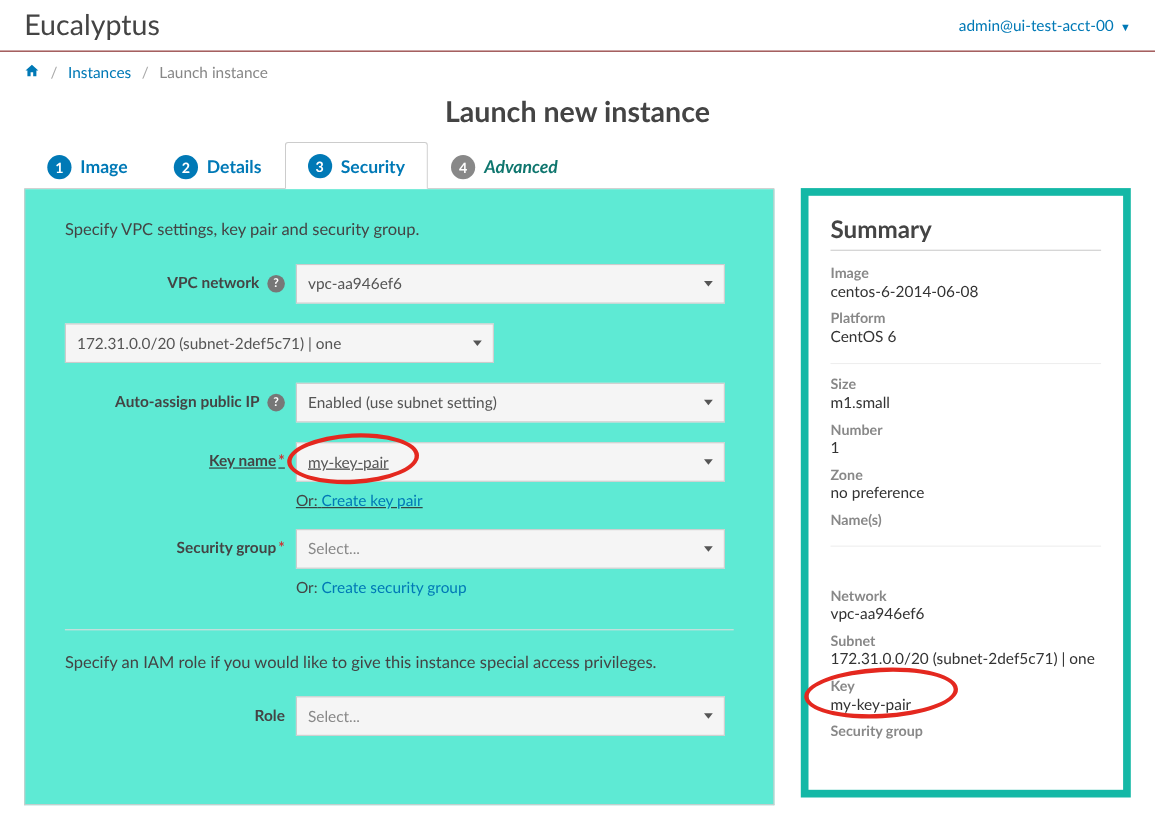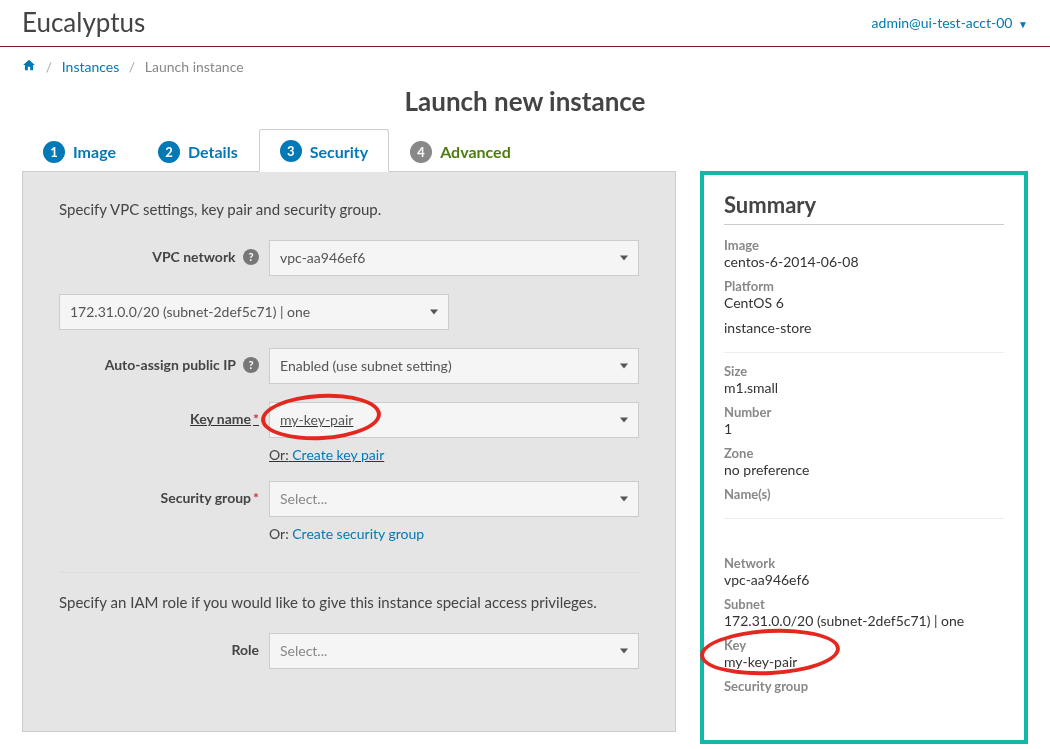--- a/index.html
+++ b/index.html
@@ -85,26 +85,26 @@
     font-size: 13px;
     font-weight: 700;
     display: flex; align-items: center; justify-content: center;
   }
   .tab.inactive .num { background: #888; }
   .tab .lbl {
     font-size: 16px;
     font-weight: 700;
     color: #0079b6;
   }
-  .tab.inactive .lbl { color: #4d7c0f; }
+  .tab.inactive .lbl { color: #0f766e; font-style: italic; }
   .tab-body {
     border: 1px solid #ccc;
     border-top: none;
     padding: 28px 36px 44px 36px;
-    background: #e5e5e5;
+    background: #5eead4;
   }
   .intro {
     color: #444;
     font-size: 15px;
     margin-bottom: 22px;
   }
   .form-row {
     display: flex;
     align-items: flex-start;
     margin-bottom: 18px;
@@ -156,22 +156,22 @@
   }
   .select.placeholder { color: #888; }
   .or-line {
     margin-top: 8px;
     font-size: 14px;
     color: #444;
   }
   .or-line a { color: #0079b6; text-decoration: none; }
   hr.divider { border: none; border-top: 1px solid #ddd; margin: 30px 0 20px 0; }
   .summary-box {
-    width: 328px;
-    border: 4px solid #14b8a6;
+    width: 300px;
+    border: 7px solid #14b8a6;
     padding: 16px 20px 20px 20px;
     background: #fff;
     margin-top: 0px;
   }
   .summary-title {
     font-size: 22px;
     font-weight: 700;
     color: #444;
     border-bottom: 1px solid #ccc;
     padding-bottom: 6px;
@@ -340,21 +340,20 @@
       <div class="summary-group">
         <div class="s-item">
             <div class="s-label">Image</div>
             <div class="s-value">centos-6-2014-06-08</div>
           </div>
         <div class="s-item">
             <div class="s-label">Platform</div>
             <div class="s-value">CentOS 6</div>
           </div>
         <div class="s-item">
-            <div class="s-value">instance-store</div>
           </div>
       </div>
 
       <div class="summary-group">
         <div class="s-item">
             <div class="s-label">Size</div>
             <div class="s-value">m1.small</div>
           </div>
         <div class="s-item">
             <div class="s-label">Number</div>

